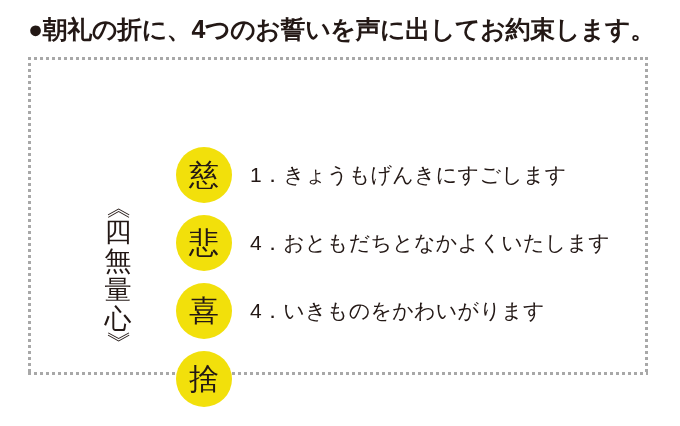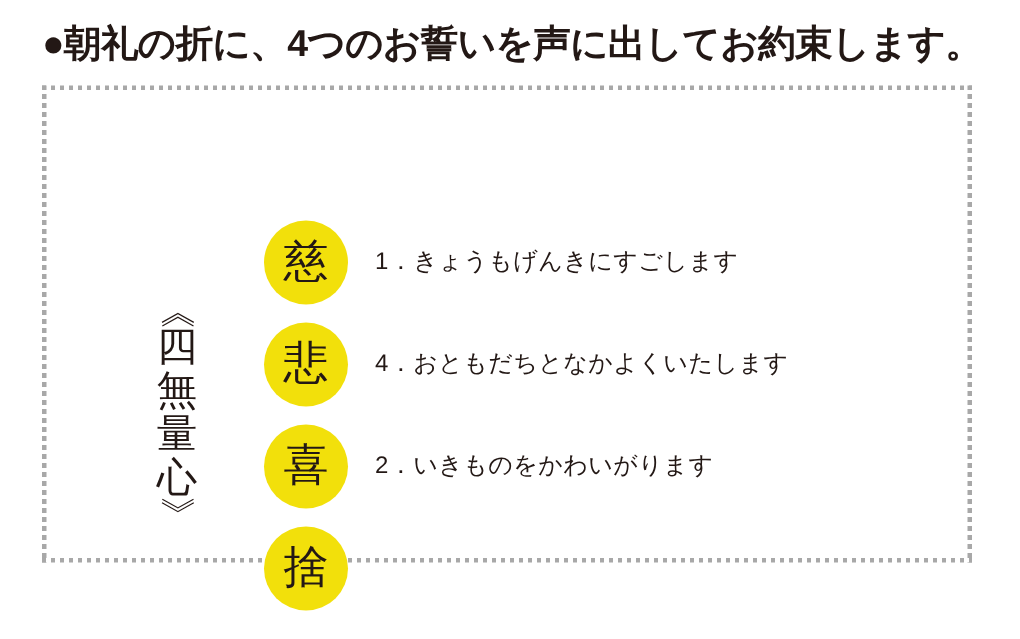--- a/index.html
+++ b/index.html
@@ -109,21 +109,21 @@
     line-height: 30px;
     font-weight: 500;
     font-family: "DejaVu Sans", "Liberation Sans", sans-serif;
     padding-bottom: 1px;
     box-sizing: border-box;
   }
   .vow-text {
     flex: 1 1 auto;
     margin-left: 18px;
     color: #231815;
-    font-size: 16px;
+    font-size: 21px;
     line-height: 26px;
     white-space: nowrap;
     letter-spacing: 0.3px;
   }
 </style>
 </head>
 <body>
 
 <div id="page">
 
@@ -147,21 +147,21 @@
         <div class="vow-text">1．きょうもげんきにすごします</div>
       </div>
 
       <div class="vow-row">
         <div class="kanji-badge">悲</div>
         <div class="vow-text">4．おともだちとなかよくいたします</div>
       </div>
 
       <div class="vow-row">
         <div class="kanji-badge">喜</div>
-        <div class="vow-text">2．いきものをかわいがります</div>
+        <div class="vow-text">4．いきものをかわいがります</div>
       </div>
 
       <div class="vow-row">
         <div class="kanji-badge">捨</div>
       </div>
 
     </div>
   </div>
 </div>
 

